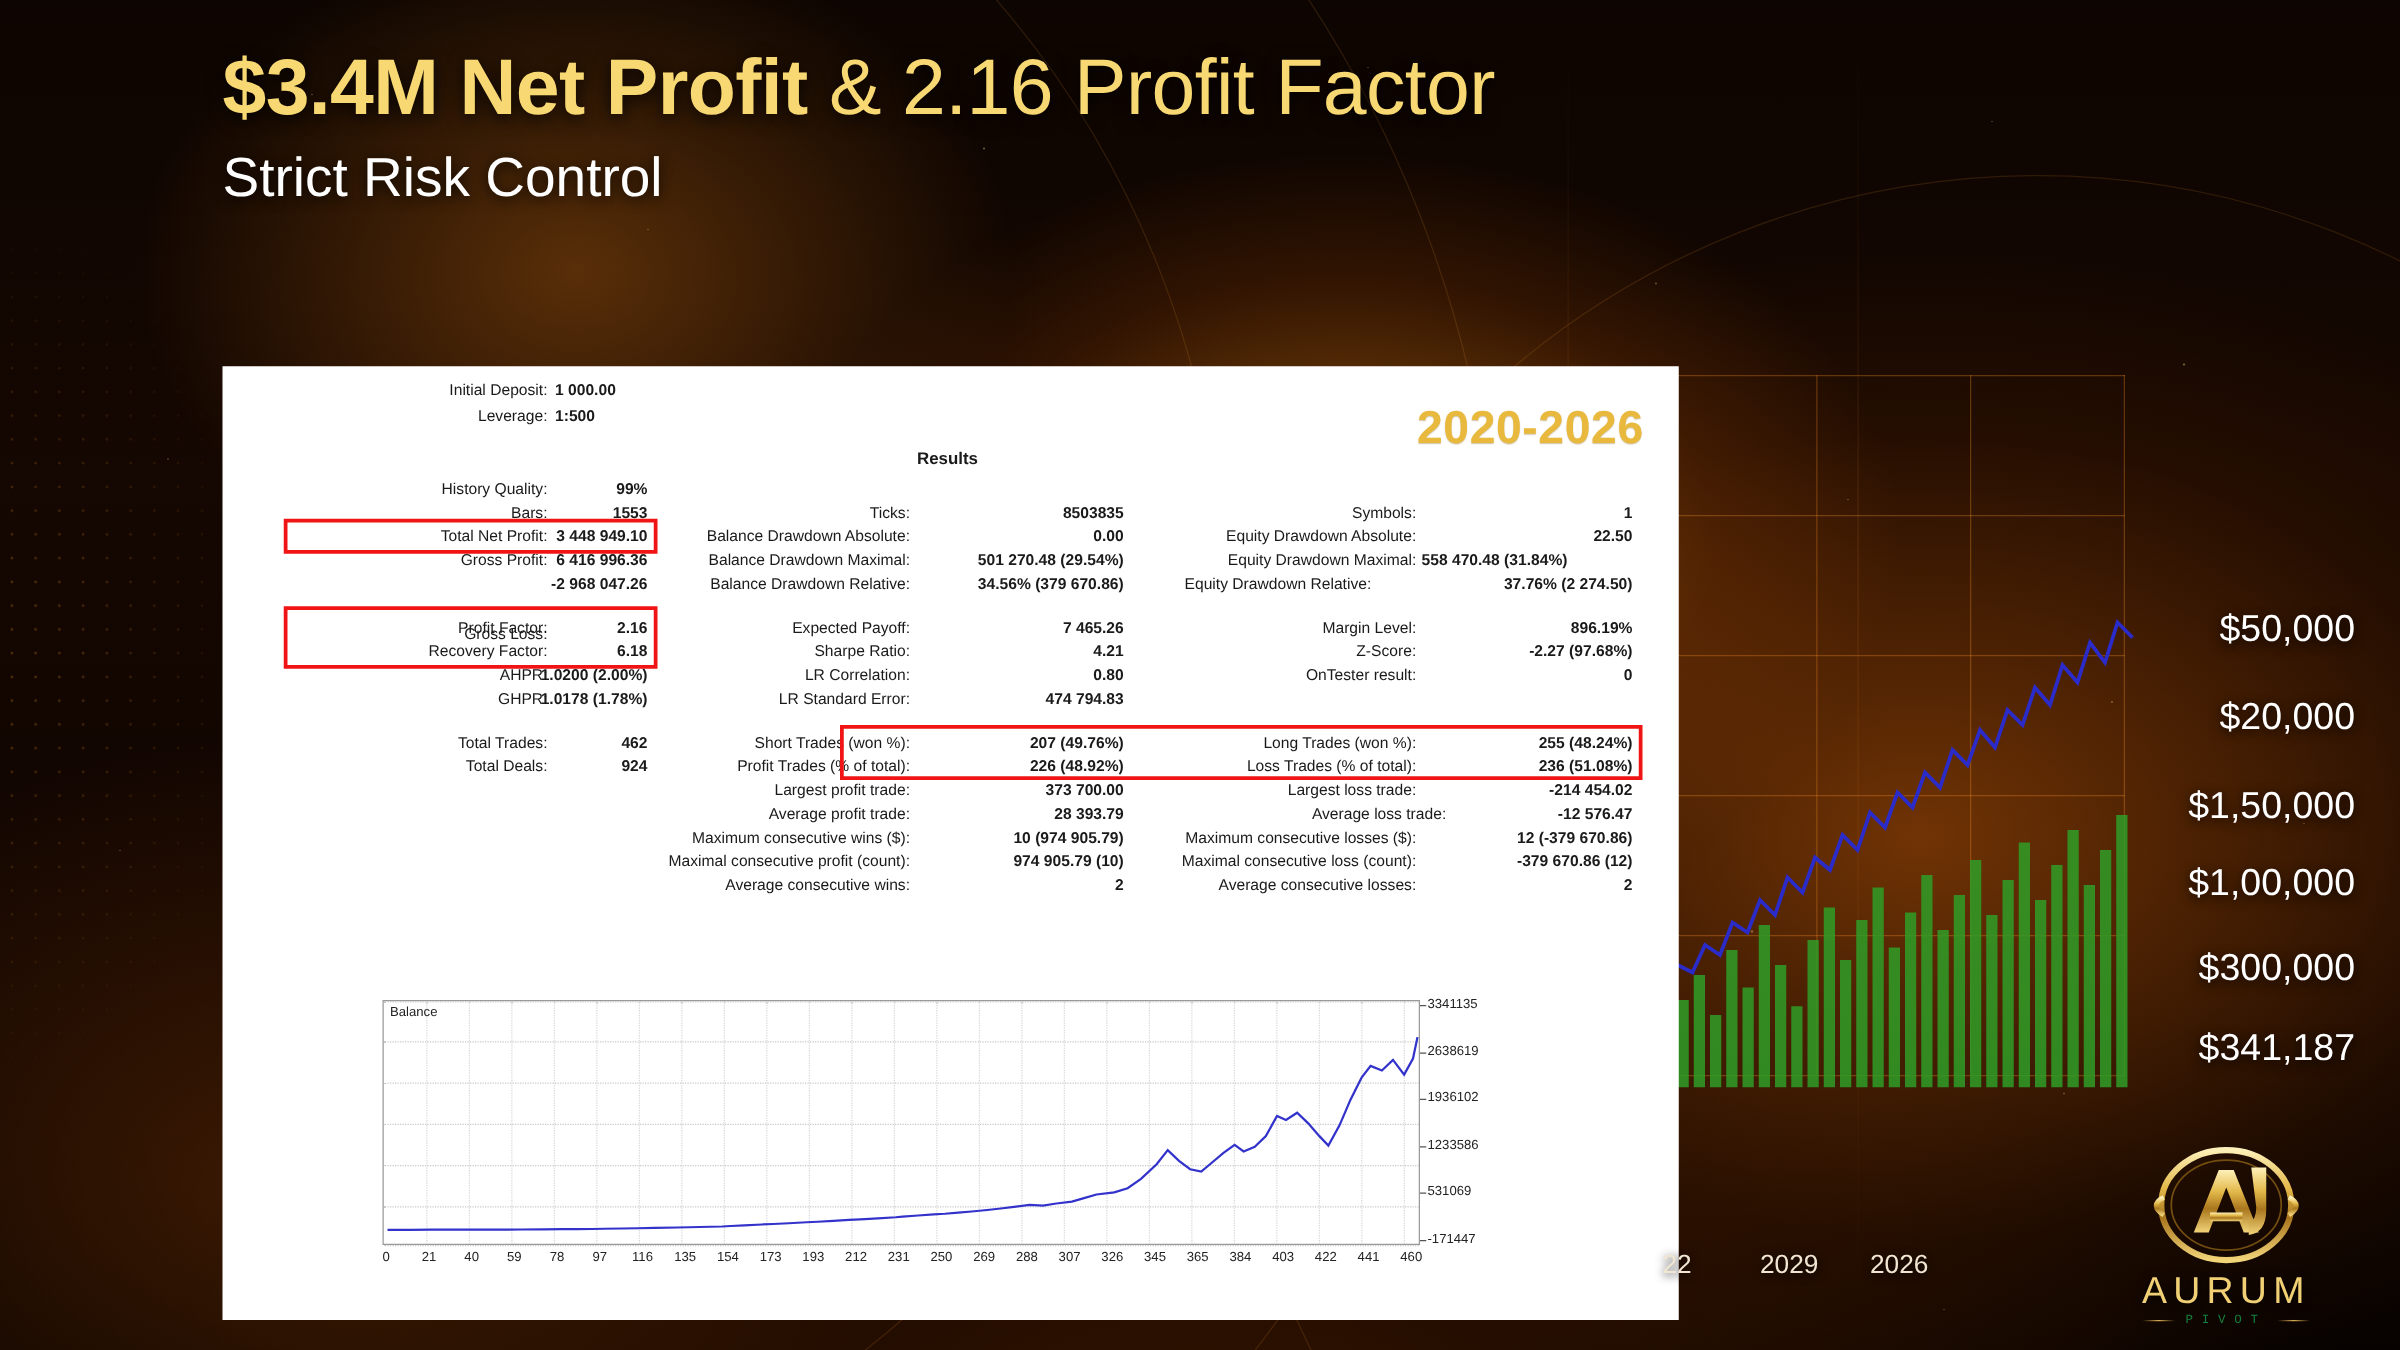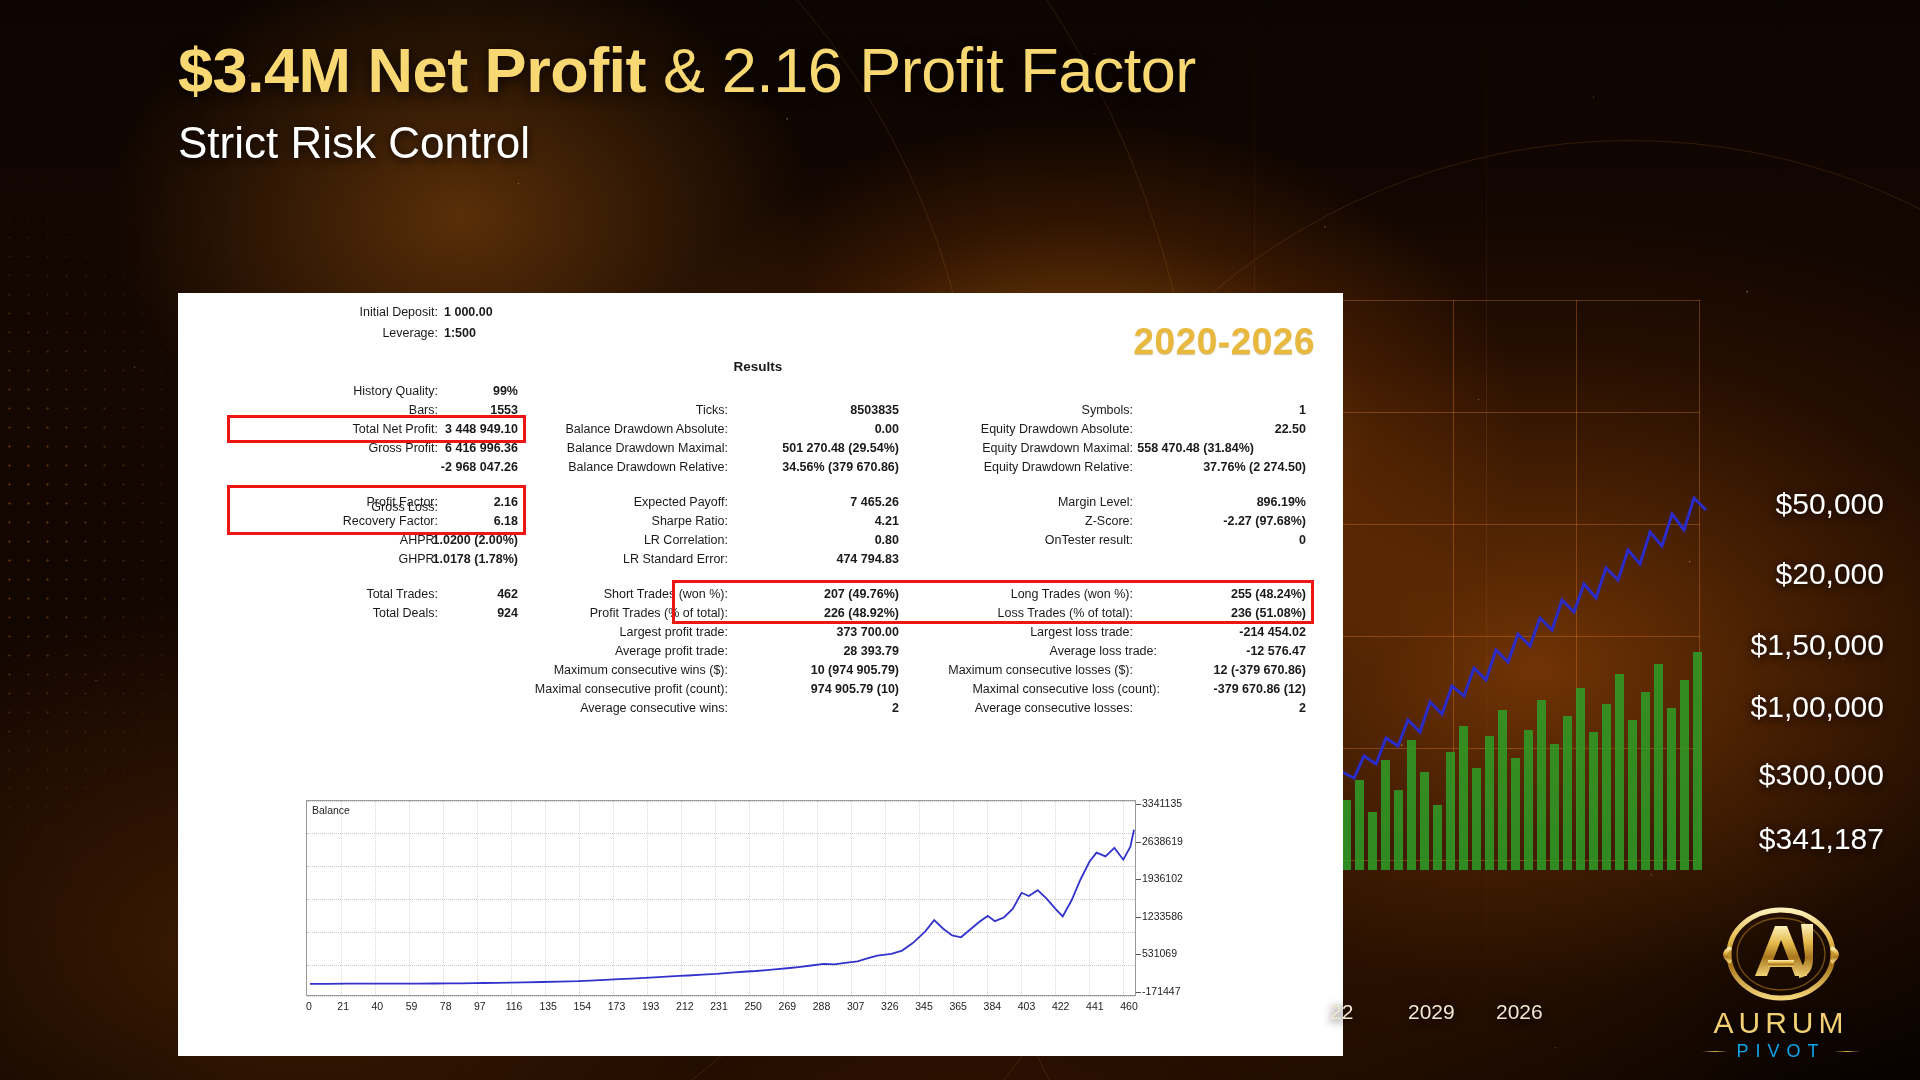--- a/index.html
+++ b/index.html
@@ -134,22 +134,22 @@
   .rgv { position:absolute; border-left:1px solid rgba(255,150,40,.30); }
 
   
   #logo { position:absolute; right:34px; bottom:18px; width:210px; z-index:10; text-align:center; }
   .logo-mark { position:relative; width:132px; height:104px; margin:0 auto 2px; }
   .logo-name {
     font-size:30px; letter-spacing:5px; color:#f1cf74; font-weight:500;
     text-shadow:0 2px 8px rgba(0,0,0,.8);
   }
   .logo-sub {
-    margin-top:1px; font-size:18px; letter-spacing:7px; color:#0ea5e9;
-    display:flex; align-items:center; justify-content:center; gap:8px;
+    margin-top:1px; font-size:10px; letter-spacing:7px; color:#15803d;
+    display:flex; align-items:center; justify-content:center; gap:8px;font-family:Liberation Mono, monospace;
   }
   .logo-sub::before, .logo-sub::after {
     content:""; height:1px; width:26px; background:linear-gradient(90deg,transparent,#d9ae53,transparent);
   }
 </style>
 </head>
 <body>
 
 <div id="bg">
   <div class="bgLayer glowA"></div>
@@ -283,39 +283,39 @@
   <div class="rpt val" style="left:556px; top:389px; width:165px;">974 905.79 (10)</div>
   <div class="rpt lbl" style="left:310px; top:408px; width:240px;">Average consecutive wins:</div>
   <div class="rpt val" style="left:556px; top:408px; width:165px;">2</div>
 
   <div class="rpt lbl" style="left:700px; top:110px; width:255px;">Symbols:</div>
   <div class="rpt val" style="left:960px; top:110px; width:168px;">1</div>
   <div class="rpt lbl" style="left:700px; top:129px; width:255px;">Equity Drawdown Absolute:</div>
   <div class="rpt val" style="left:960px; top:129px; width:168px;">22.50</div>
   <div class="rpt lbl" style="left:700px; top:148px; width:255px;">Equity Drawdown Maximal:</div>
   <div class="rpt val" style="left:908px; top:148px; width:168px;">558 470.48 (31.84%)</div>
-  <div class="rpt lbl" style="left:700px; top:167px; width:255px;">Equity Drawdown Relative:</div>
+  <div class="rpt lbl" style="left:664px; top:167px; width:255px;">Equity Drawdown Relative:</div>
   <div class="rpt val" style="left:960px; top:167px; width:168px;">37.76% (2 274.50)</div>
   <div class="rpt lbl" style="left:700px; top:202px; width:255px;">Margin Level:</div>
   <div class="rpt val" style="left:960px; top:202px; width:168px;">896.19%</div>
   <div class="rpt lbl" style="left:700px; top:221px; width:255px;">Z-Score:</div>
   <div class="rpt val" style="left:960px; top:221px; width:168px;">-2.27 (97.68%)</div>
   <div class="rpt lbl" style="left:700px; top:240px; width:255px;">OnTester result:</div>
   <div class="rpt val" style="left:960px; top:240px; width:168px;">0</div>
   <div class="rpt lbl" style="left:700px; top:294px; width:255px;">Long Trades (won %):</div>
   <div class="rpt val" style="left:960px; top:294px; width:168px;">255 (48.24%)</div>
   <div class="rpt lbl" style="left:700px; top:313px; width:255px;">Loss Trades (% of total):</div>
   <div class="rpt val" style="left:960px; top:313px; width:168px;">236 (51.08%)</div>
   <div class="rpt lbl" style="left:700px; top:332px; width:255px;">Largest loss trade:</div>
   <div class="rpt val" style="left:960px; top:332px; width:168px;">-214 454.02</div>
   <div class="rpt lbl" style="left:700px; top:351px; width:255px;margin-left:24px;">Average loss trade:</div>
   <div class="rpt val" style="left:960px; top:351px; width:168px;">-12 576.47</div>
   <div class="rpt lbl" style="left:690px; top:370px; width:265px;">Maximum consecutive losses ($):</div>
   <div class="rpt val" style="left:960px; top:370px; width:168px;">12 (-379 670.86)</div>
-  <div class="rpt lbl" style="left:690px; top:389px; width:265px;margin-left:27px;">Maximal consecutive loss (count):</div>
+  <div class="rpt lbl" style="left:690px; top:389px; width:265px;">Maximal consecutive loss (count):</div>
   <div class="rpt val" style="left:960px; top:389px; width:168px;">-379 670.86 (12)</div>
   <div class="rpt lbl" style="left:700px; top:408px; width:255px;">Average consecutive losses:</div>
   <div class="rpt val" style="left:960px; top:408px; width:168px;">2</div>
 
   <div class="hl-box" style="left:49px;  top:122px; width:299px; height:28px;"></div>
   <div class="hl-box" style="left:49px;  top:192px; width:299px; height:50px;"></div>
   <div class="hl-box" style="left:494px; top:287px; width:642px; height:44px;"></div>
 
   <div id="balchart">
     <div class="chart-frame">

